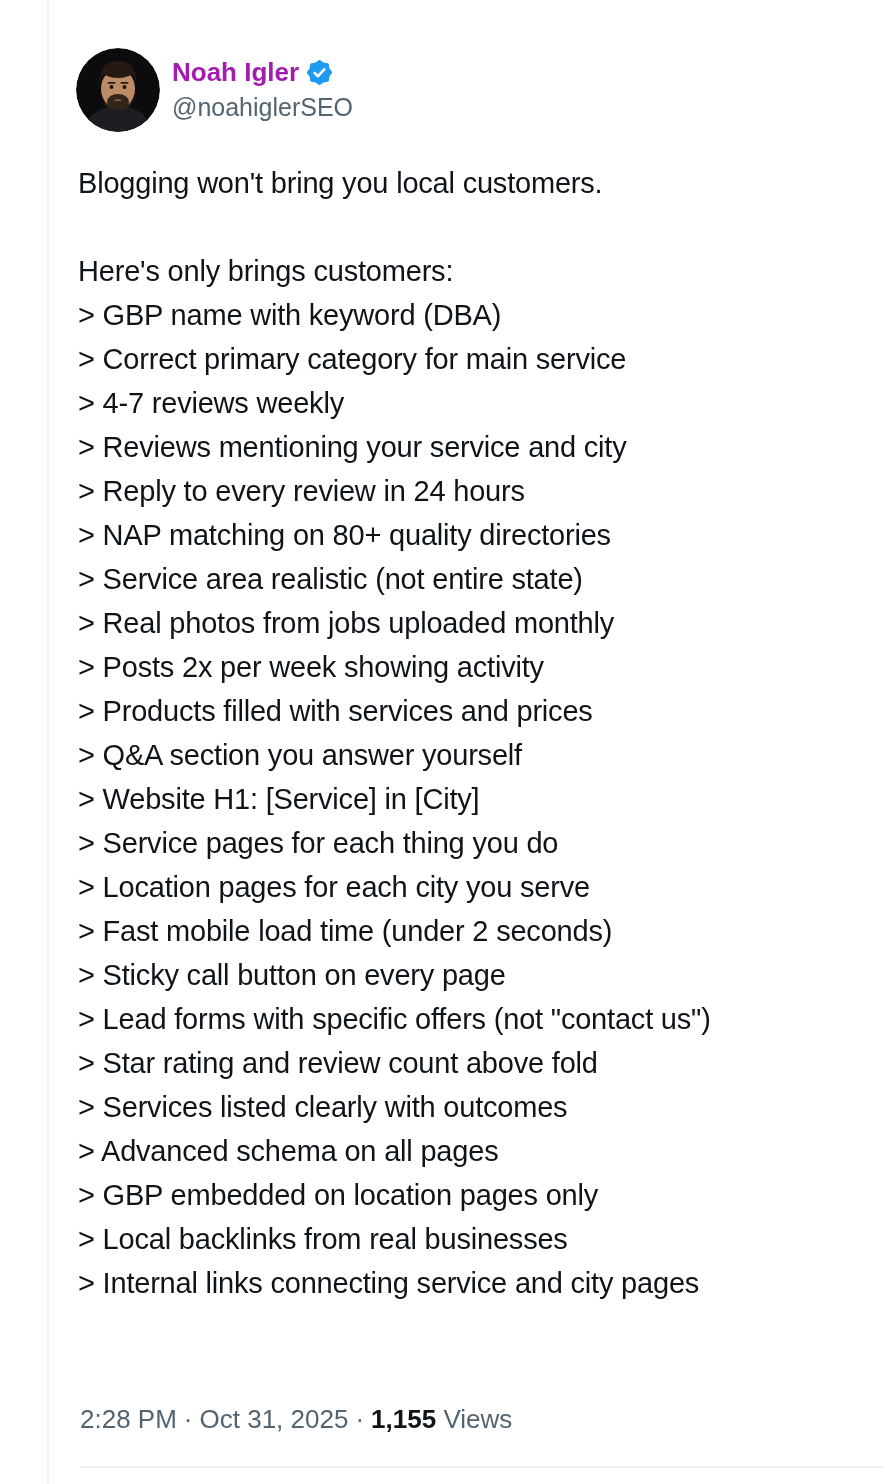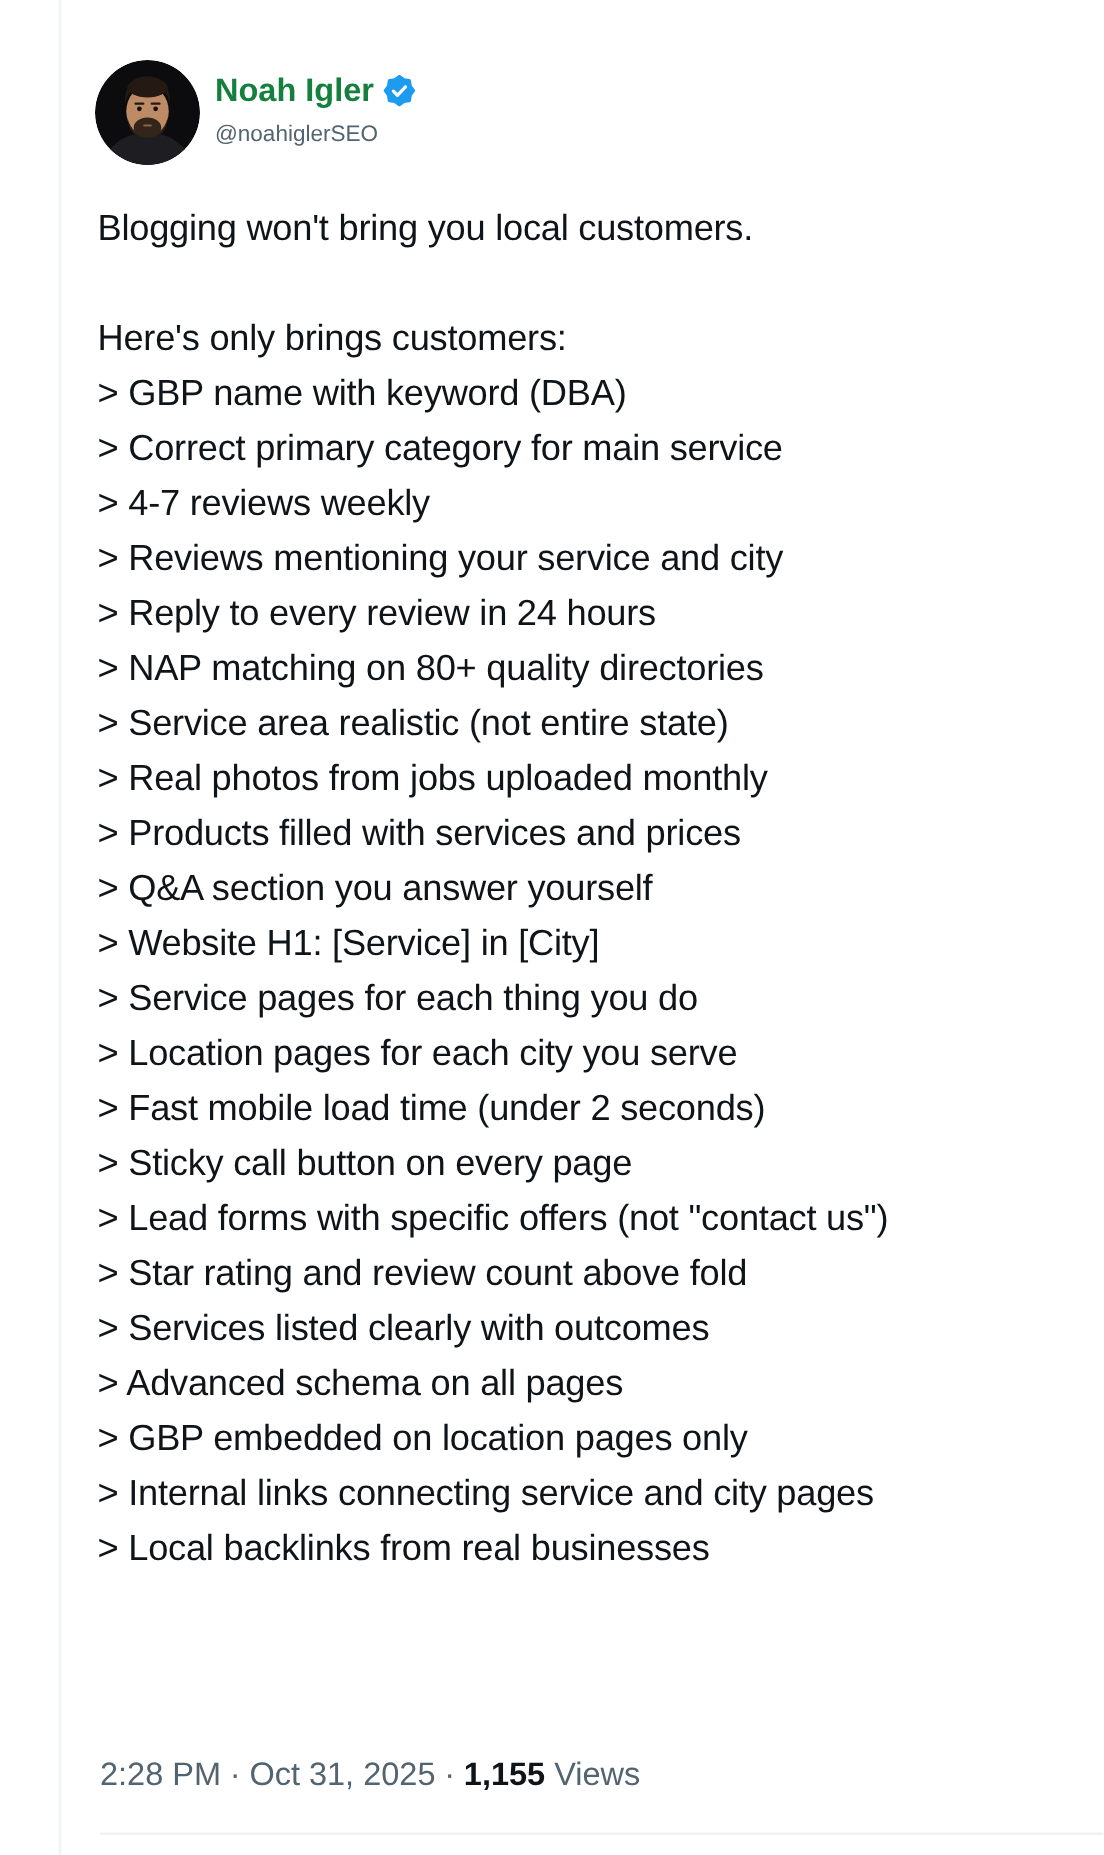--- a/index.html
+++ b/index.html
@@ -22,28 +22,28 @@
     border-radius: 50%;
     overflow: hidden;
     cursor: pointer;
   }
   .avatar svg { display: block; width: 84px; height: 84px; }
   .author {
     position: absolute; left: 172px; top: 56px;
   }
   .author-name-row {
     display: flex; align-items: center; gap: 7px;
-    font-size: 26px; font-weight: 700; color: #15803d;
+    font-size: 26px; font-weight: 700; color: #a21caf;
     line-height: 32px;
     cursor: pointer;
   }
   .badge { display: inline-flex; }
   .badge svg { width: 27px; height: 27px; display: block; }
   .author-handle {
-    font-size: 18px; color: #536471;
+    font-size: 25px; color: #536471;
     line-height: 30px; margin-top: 4px;
     cursor: pointer;
   }
   .tweet-text {
     position: absolute; left: 78px; top: 161px;
     width: 792px;
     font-size: 29px; line-height: 44px;
     color: #0f1419;
     letter-spacing: -0.2px;
     white-space: nowrap;
@@ -113,32 +113,33 @@
   <div class="tweet-line">Here's only brings customers:</div>
   <div id="bullet-container">
       <div class="tweet-line">&gt; GBP name with keyword (DBA)</div>
       <div class="tweet-line">&gt; Correct primary category for main service</div>
       <div class="tweet-line">&gt; 4-7 reviews weekly</div>
       <div class="tweet-line">&gt; Reviews mentioning your service and city</div>
       <div class="tweet-line">&gt; Reply to every review in 24 hours</div>
       <div class="tweet-line">&gt; NAP matching on 80+ quality directories</div>
       <div class="tweet-line">&gt; Service area realistic (not entire state)</div>
       <div class="tweet-line">&gt; Real photos from jobs uploaded monthly</div>
+      <div class="tweet-line">&gt; Posts 2x per week showing activity</div>
       <div class="tweet-line">&gt; Products filled with services and prices</div>
       <div class="tweet-line">&gt; Q&amp;A section you answer yourself</div>
       <div class="tweet-line">&gt; Website H1: [Service] in [City]</div>
       <div class="tweet-line">&gt; Service pages for each thing you do</div>
       <div class="tweet-line">&gt; Location pages for each city you serve</div>
       <div class="tweet-line">&gt; Fast mobile load time (under 2 seconds)</div>
       <div class="tweet-line">&gt; Sticky call button on every page</div>
       <div class="tweet-line">&gt; Lead forms with specific offers (not "contact us")</div>
       <div class="tweet-line">&gt; Star rating and review count above fold</div>
       <div class="tweet-line">&gt; Services listed clearly with outcomes</div>
       <div class="tweet-line">&gt; Advanced schema on all pages</div>
       <div class="tweet-line">&gt; GBP embedded on location pages only</div>
+      <div class="tweet-line">&gt; Local backlinks from real businesses</div>
       <div class="tweet-line">&gt; Internal links connecting service and city pages</div>
-      <div class="tweet-line">&gt; Local backlinks from real businesses</div>
     </div>
 </div>
 
 <div class="tweet-footer"><span>2:28 PM</span><span class="dot-sep">·</span><span>Oct 31, 2025</span><span class="dot-sep">·</span><span class="views-count">1,155</span> <span class="views-label">Views</span></div>
 
 <div class="bottom-divider"></div>
 
 </body></html>

